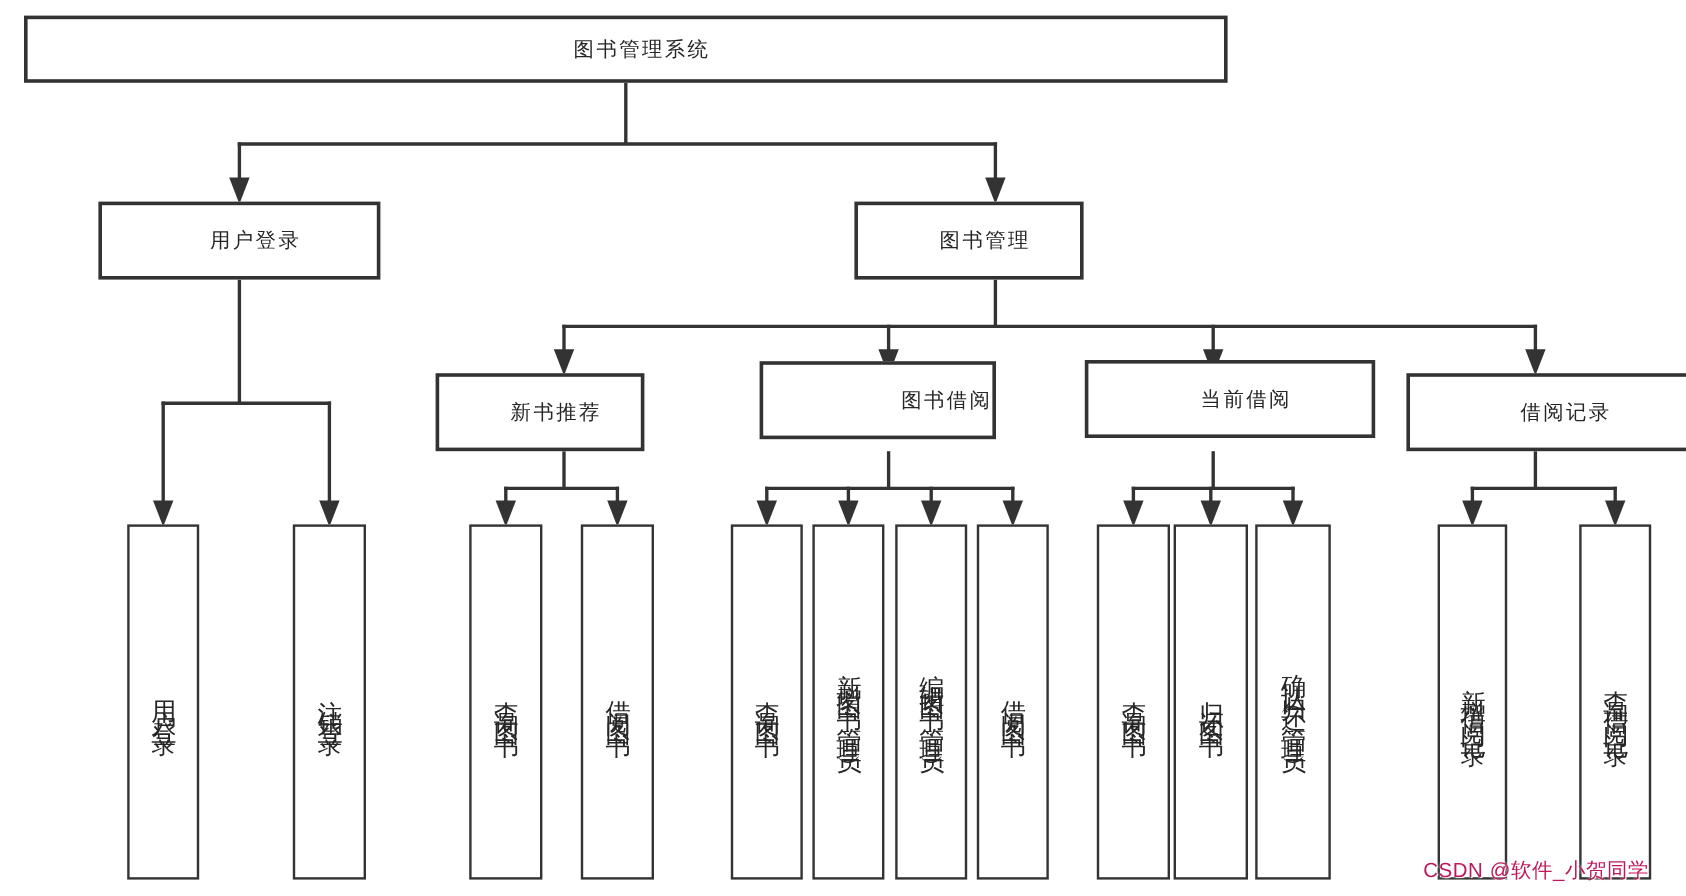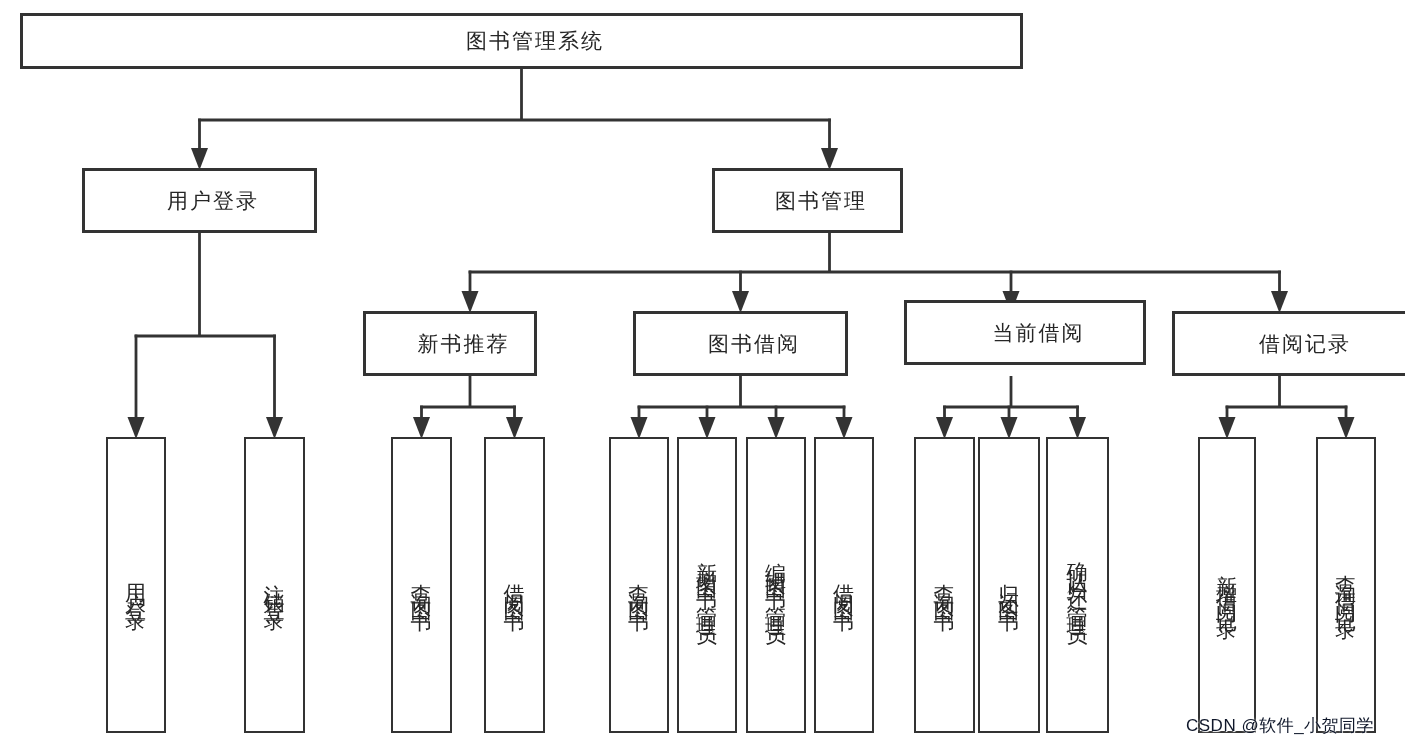--- a/index.html
+++ b/index.html
@@ -27,42 +27,42 @@
     background: #ffffff;
     border: 3px solid #333333;
     box-sizing: border-box;
     display: flex;
     align-items: center;
     justify-content: center;
     color: #262626;
     z-index: 2;
   }
   .node.horizontal {
-    font-size: 21px;
+    font-size: 17px;
     letter-spacing: 2px;
     white-space: nowrap;
     padding-left: 27px;
   }
   .node.vertical {
     border-width: 2.5px;
     font-size: 21px;
   }
   .node.vertical .vtext {
     writing-mode: vertical-rl;
     text-orientation: mixed;
     letter-spacing: 9px;
     line-height: 1;
   }
   #watermark {
     position: absolute;
     left: 1186px;
     top: 714px;
     font-size: 17px;
     letter-spacing: 0.5px;
-    color: #0f172a;
+    color: #be185d;
     text-shadow: 0 0 3px #ffffff, 1px 1px 0 rgba(255,255,255,0.85);
     z-index: 6;
     white-space: nowrap;
   }
 </style>
 </head>
 <body>
 
 <div id="stage">
   <svg id="edge-layer" xmlns="http://www.w3.org/2000/svg">
@@ -125,21 +125,21 @@
       </div>
       <div class="node horizontal" style="left: 82px; top: 168px; width: 235px; height: 65px;">
         <span class="htext">用户登录</span>
       </div>
       <div class="node horizontal" style="left: 712px; top: 168px; width: 191px; height: 65px;">
         <span class="htext">图书管理</span>
       </div>
       <div class="node horizontal" style="left: 363px; top: 311px; width: 174px; height: 65px;">
         <span class="htext">新书推荐</span>
       </div>
-      <div class="node horizontal" style="left: 633px; top: 311px; width: 215px; height: 65px;">
+      <div class="node horizontal" style="left: 633px; top: 301px; width: 197px; height: 65px; justify-content: flex-end;">
         <span class="htext">图书借阅</span>
       </div>
       <div class="node horizontal" style="left: 904px; top: 300px; width: 242px; height: 65px;">
         <span class="htext">当前借阅</span>
       </div>
       <div class="node horizontal" style="left: 1172px; top: 311px; width: 239px; height: 65px;">
         <span class="htext">借阅记录</span>
       </div>
       <div class="node vertical" style="left: 106px; top: 437px; width: 60px; height: 296px;">
         <span class="vtext">用户登录</span>

